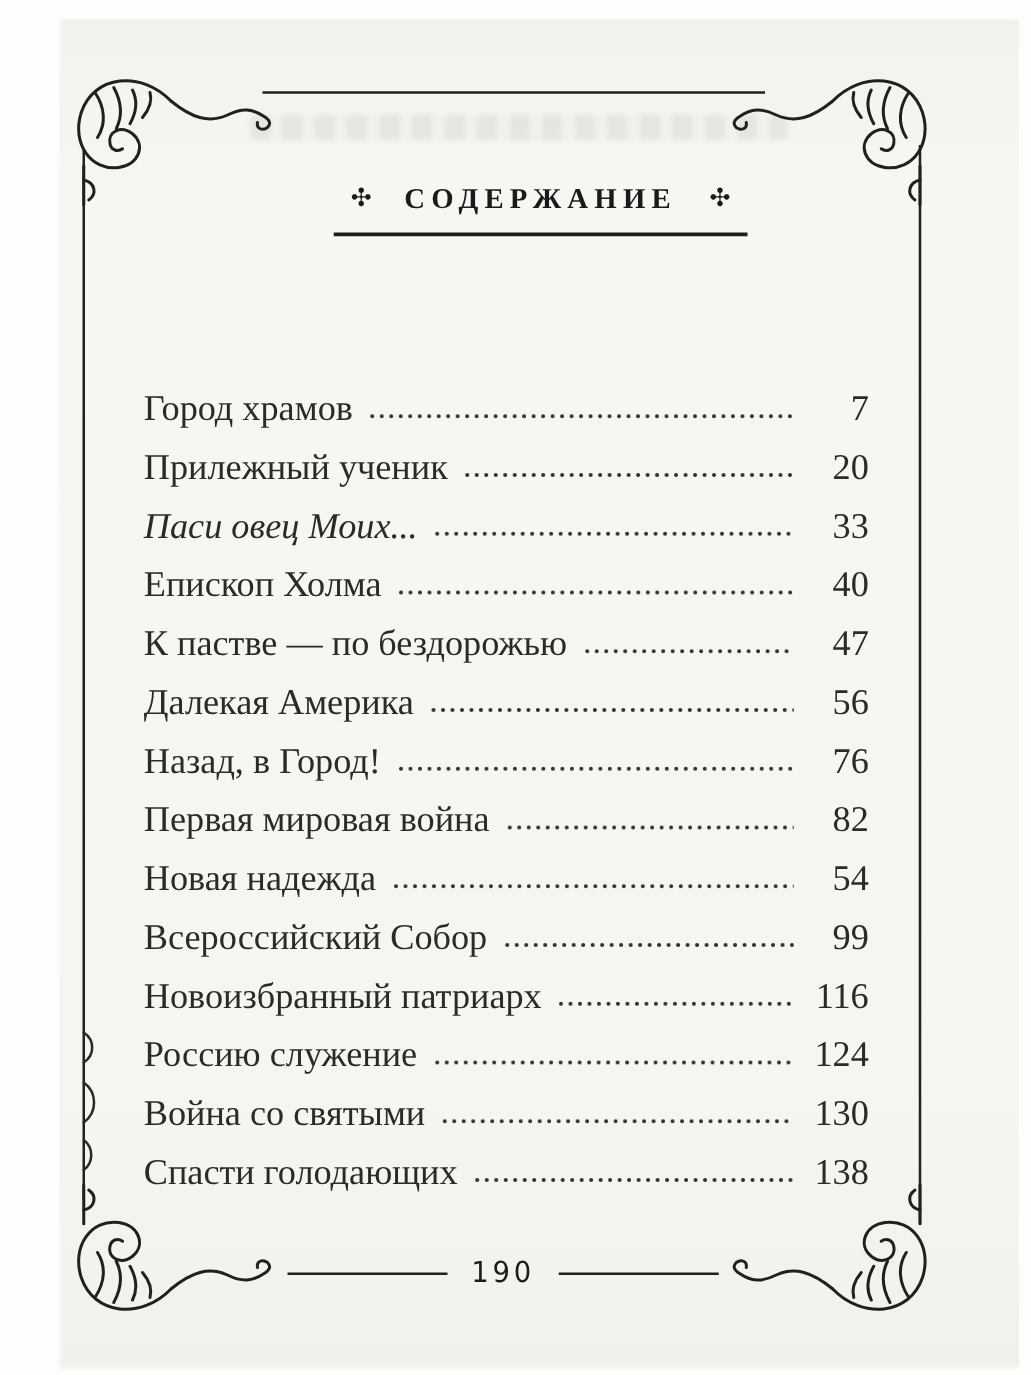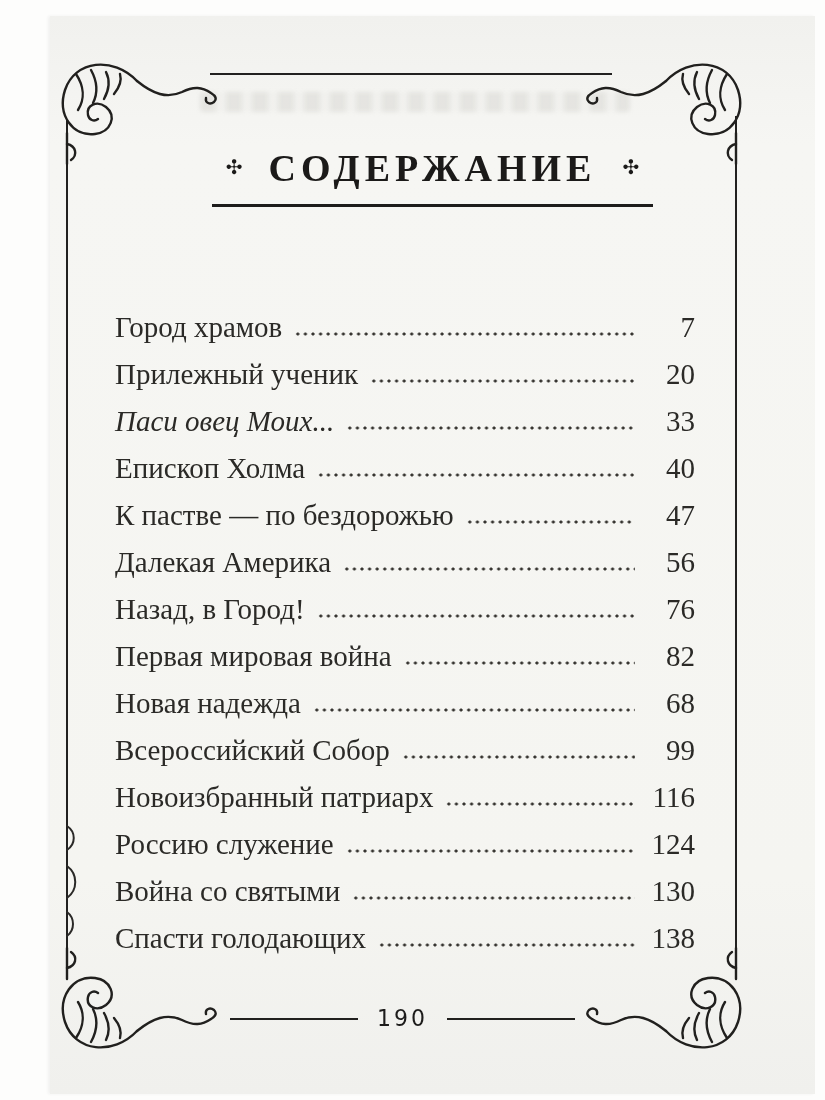--- a/index.html
+++ b/index.html
@@ -32,21 +32,21 @@
     background:repeating-linear-gradient(90deg,rgba(140,138,130,0.14) 0 16px,rgba(140,138,130,0.03) 16px 26px);
     filter:blur(2px);border-radius:4px;
   }
   
   .title-wrap{position:absolute;left:0;top:130px;width:100%;display:flex;justify-content:center;}
   .title-box{
     border-bottom:3px solid #1d1c1b;padding:0 14px 14px 14px;
     display:flex;align-items:center;gap:26px;
   }
   .title-box h1{
-    margin:0;font-size:38px;font-weight:700;letter-spacing:5px;color:#1b1a19;
+    margin:0;font-size:23px;font-weight:700;letter-spacing:5px;color:#1b1a19;
     font-family:"Liberation Serif", serif;
   }
   .orn{font-size:20px;color:#1b1a19;transform:translateY(-1px);}
   
   .toc{position:absolute;left:65px;top:295px;width:580px;color:#2b2a27;}
   .toc-row{display:flex;align-items:baseline;height:47px;font-size:29px;justify-content:flex-end;}
   .toc-title{white-space:nowrap;}
   .toc-title.italic{font-style:italic;}
   .leader{
     flex:1 1 auto;height:7px;margin:0 8px 0 12px;
@@ -160,21 +160,21 @@
 
     <div class="toc-row">
       <span class="toc-title">Первая мировая война</span>
       <span class="leader"></span>
       <span class="toc-page">82</span>
     </div>
 
     <div class="toc-row">
       <span class="toc-title">Новая надежда</span>
       <span class="leader"></span>
-      <span class="toc-page">68</span>
+      <span class="toc-page">54</span>
     </div>
 
     <div class="toc-row">
       <span class="toc-title">Всероссийский Собор</span>
       <span class="leader"></span>
       <span class="toc-page">99</span>
     </div>
 
     <div class="toc-row">
       <span class="toc-title">Новоизбранный патриарх</span>

